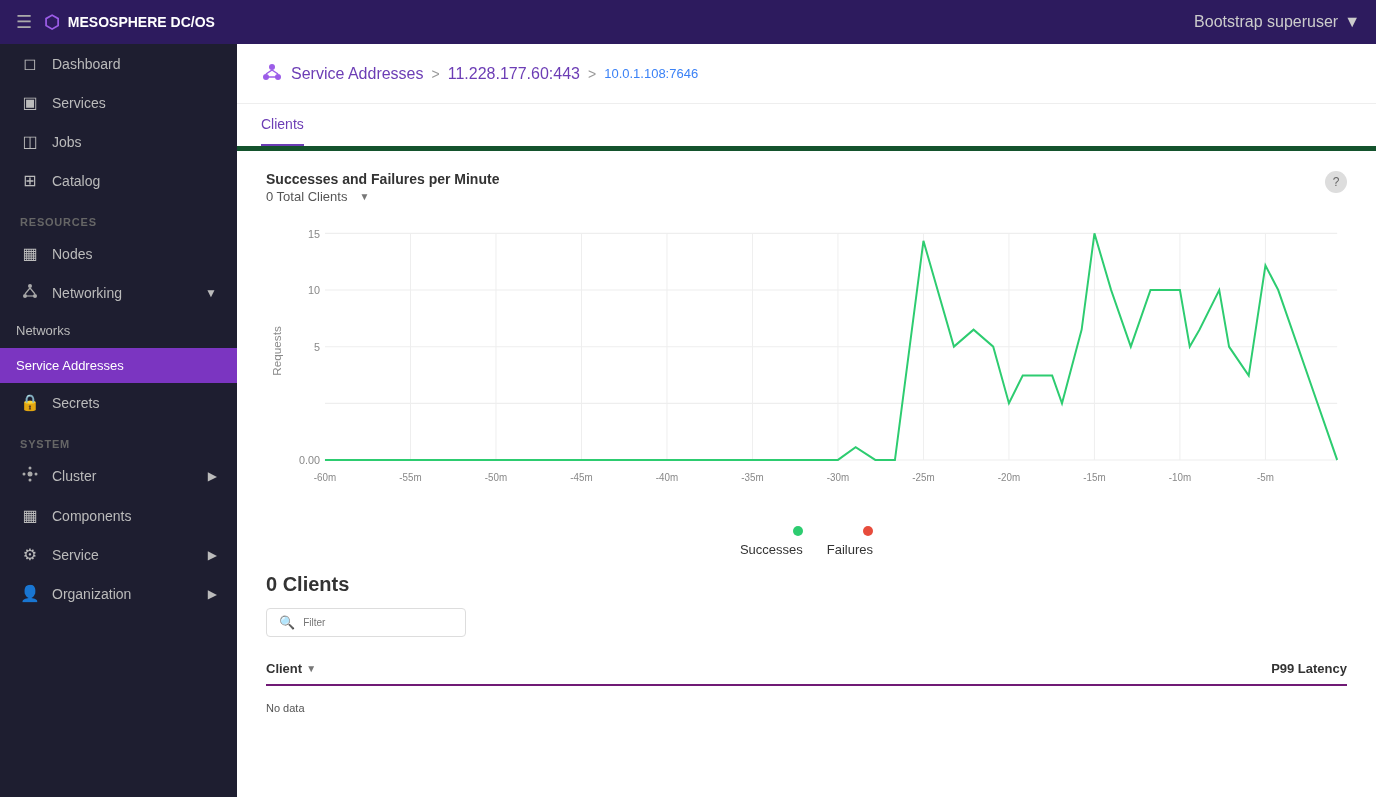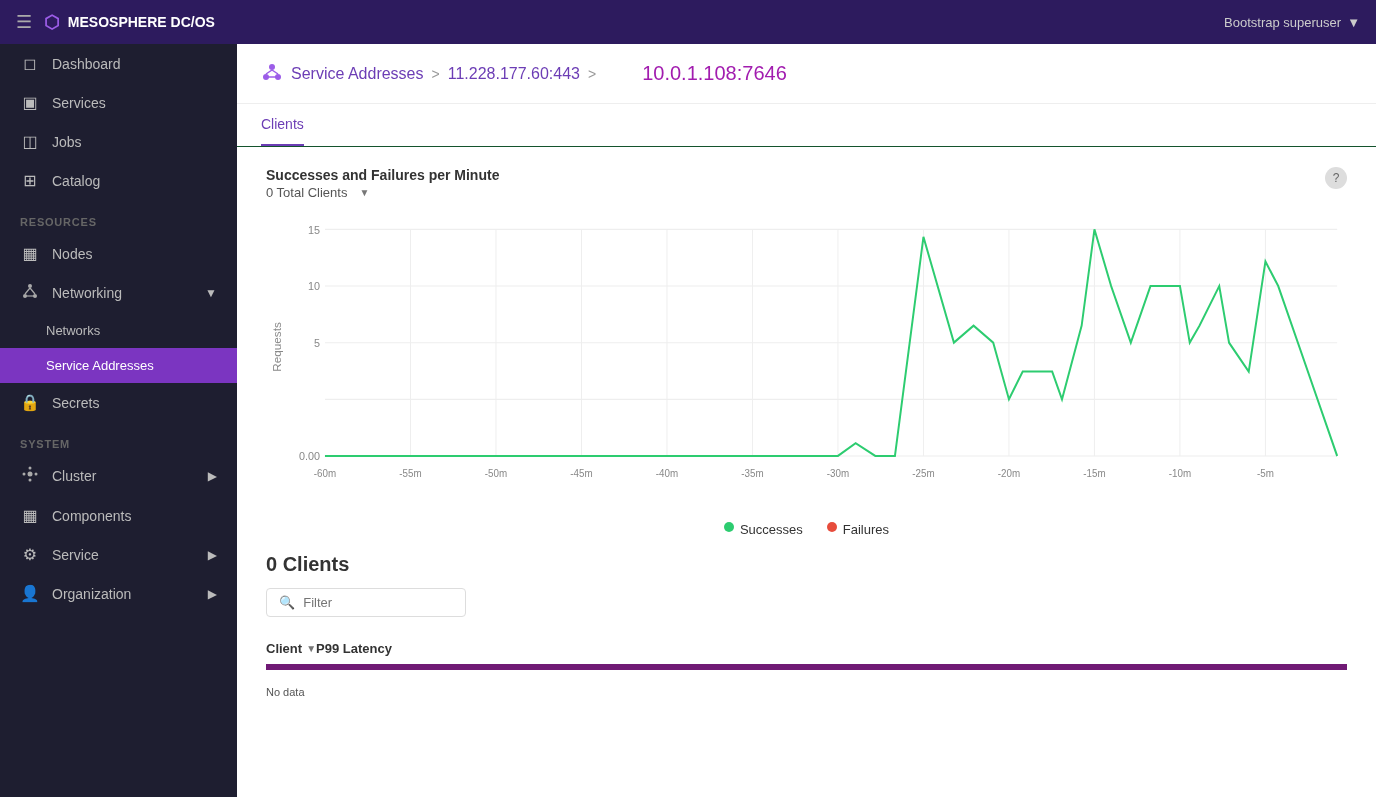--- a/index.html
+++ b/index.html
@@ -12,21 +12,21 @@
       display: flex;
       align-items: center;
       justify-content: space-between;
       padding: 0 16px;
       flex-shrink: 0;
       z-index: 10;
     }
     .topbar-left { display: flex; align-items: center; gap: 12px; }
     .topbar-logo { display: flex; align-items: center; gap: 8px; color: #fff; font-weight: 600; font-size: 14px; }
     .topbar-logo .logo-icon { color: #9c5de8; font-size: 18px; }
-    .topbar-user { display: flex; align-items: center; gap: 6px; color: #ccc; font-size: 13px; cursor: pointer; }
+    .topbar-user { display: flex; align-items: center; gap: 6px; color: #ccc; font-size: 16px; cursor: pointer; }
     .hamburger { color: #aaa; font-size: 18px; cursor: pointer; }
 
     
     .layout { display: flex; flex: 1; overflow: hidden; }
 
     
     .sidebar {
       width: 237px;
       background: #1e1e30;
       display: flex;
@@ -46,21 +46,21 @@
       display: flex;
       align-items: center;
       gap: 12px;
       padding: 10px 20px;
       color: #bbb;
       font-size: 14px;
       cursor: pointer;
       position: relative;
     }
     .sidebar-item.active { background: #7b35c1; color: #fff; }
-    .sidebar-item.sub-item { padding-left: 46px; font-size: 13px; text-align: right; }
+    .sidebar-item.sub-item { padding-left: 16px; font-size: 13px; text-align: right; }
     .sidebar-item.sub-item.active { background: #7b35c1; color: #fff; }
     .sidebar-item .icon { width: 20px; text-align: center; font-size: 16px; flex-shrink: 0; }
     .sidebar-item .chevron { margin-left: auto; font-size: 12px; }
 
     
     .main {
       flex: 1;
       background: #fff;
       color: #333;
       display: flex;
@@ -73,26 +73,26 @@
       display: flex;
       align-items: center;
       padding: 16px 24px;
       border-bottom: 1px solid #eee;
       gap: 8px;
       flex-shrink: 0;
     }
     .breadcrumb-icon { color: #9c5de8; font-size: 20px; }
     .breadcrumb-link { color: #6c3db5; font-size: 16px; font-weight: 500; cursor: pointer; }
     .breadcrumb-sep { color: #999; font-size: 14px; }
-    .breadcrumb-current { color: #a21caf; font-size: 20px; margin-left: 38px; }
+    .breadcrumb-current { color: #3b82f6; font-size: 13px; }
 
     
     .tabs-bar {
       padding: 0 24px;
-      border-bottom: 1px solid #14532d;
+      border-bottom: 5px solid #14532d;
       display: flex;
       flex-shrink: 0;
     }
     .tab {
       padding: 12px 0;
       margin-right: 24px;
       font-size: 14px;
       color: #555;
       cursor: pointer;
       border-bottom: 2px solid transparent;
@@ -112,55 +112,57 @@
       position: relative;
       width: 100%;
       height: 310px;
       margin: 8px 0 4px;
     }
 
     
     .chart-svg { width: 100%; height: 100%; }
 
     .legend { display: flex; justify-content: center; gap: 24px; margin-bottom: 16px; font-size: 13px; }
-    .legend-item { display: flex; align-items: flex-start; gap: 6px; }
+    .legend-item { display: flex; align-items: flex-end; gap: 6px; flex-direction: column; }
     .legend-dot { width: 10px; height: 10px; border-radius: 50%; }
 
     
     .section-title { font-size: 20px; font-weight: 600; margin-bottom: 12px; color: #333; }
 
     
     .filter-bar {
       display: flex;
       align-items: center;
       border: 1px solid #ddd;
       border-radius: 4px;
       padding: 6px 12px;
       width: 200px;
       margin-bottom: 16px;
       gap: 8px;
     }
     .filter-bar input {
       border: none;
       outline: none;
-      font-size: 13px;
+      font-size: 10px;
       color: #333;
       flex: 1;
       background: transparent;
     }
     .filter-icon { color: #999; font-size: 13px; }
 
     
     .table-header {
       display: flex;
+      justify-content: space-between;
       padding: 8px 0;
-      border-bottom: 6px solid #701a75;
+      border-bottom: 2px solid #701a75;
       font-size: 13px;
       font-weight: 600;
       color: #333;
+      gap: 48px;
     }
     .table-client { display: flex; align-items: center; gap: 4px; cursor: pointer; }
     .table-empty { font-size: 11px; color: #555; padding: 16px 0; }
 
     .dropdown-arrow { font-size: 10px; color: #777; }
   </style>
 </head>
 <body>
 
 <div class="topbar">

